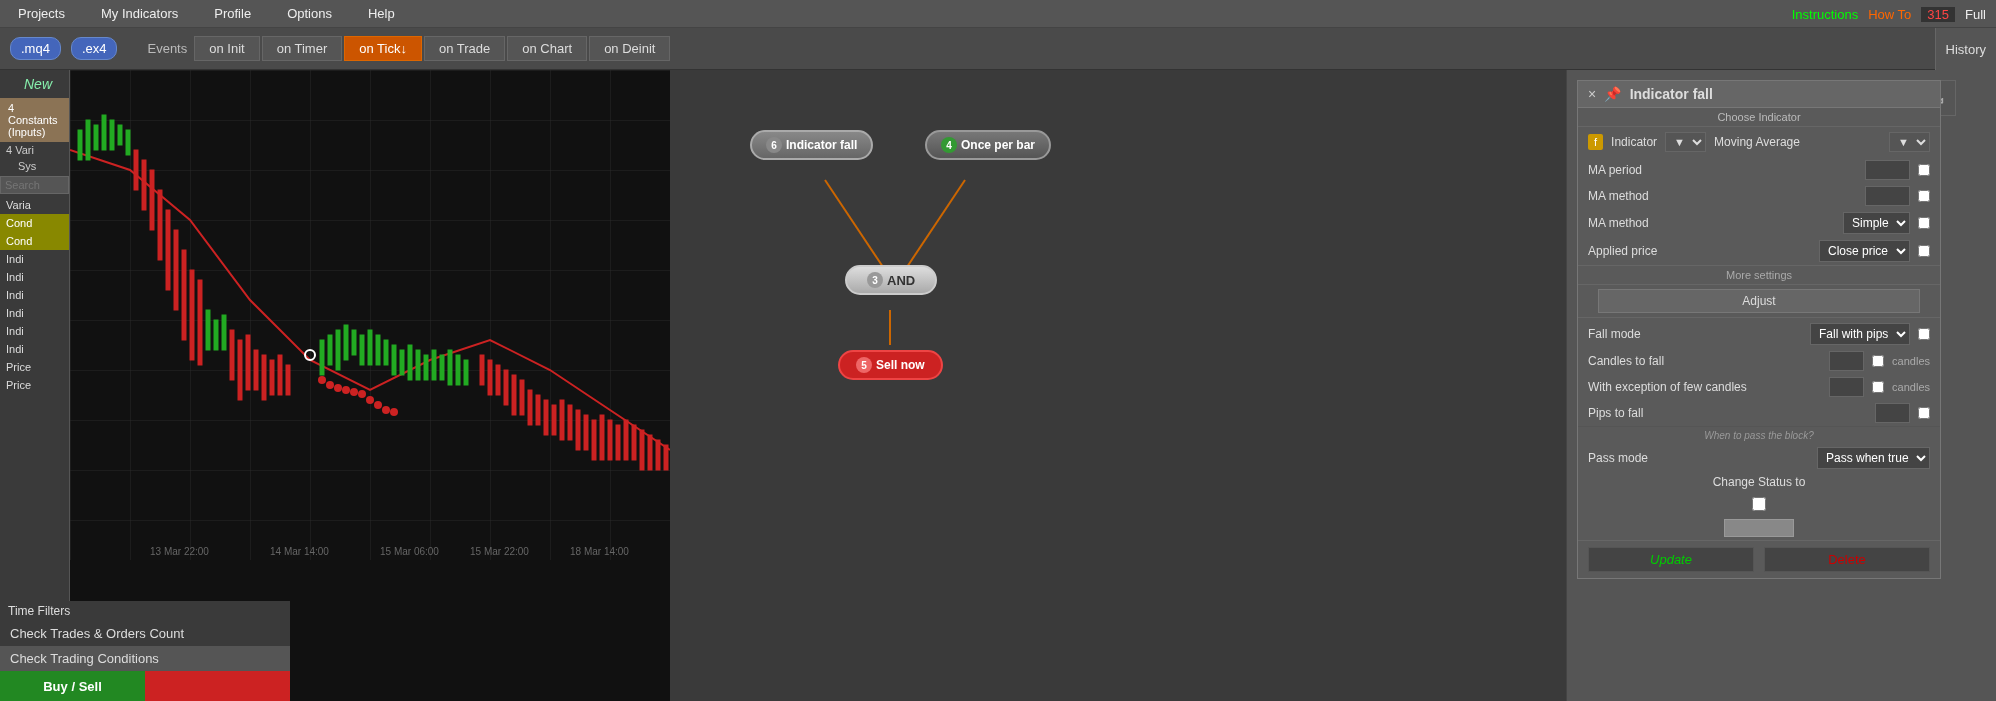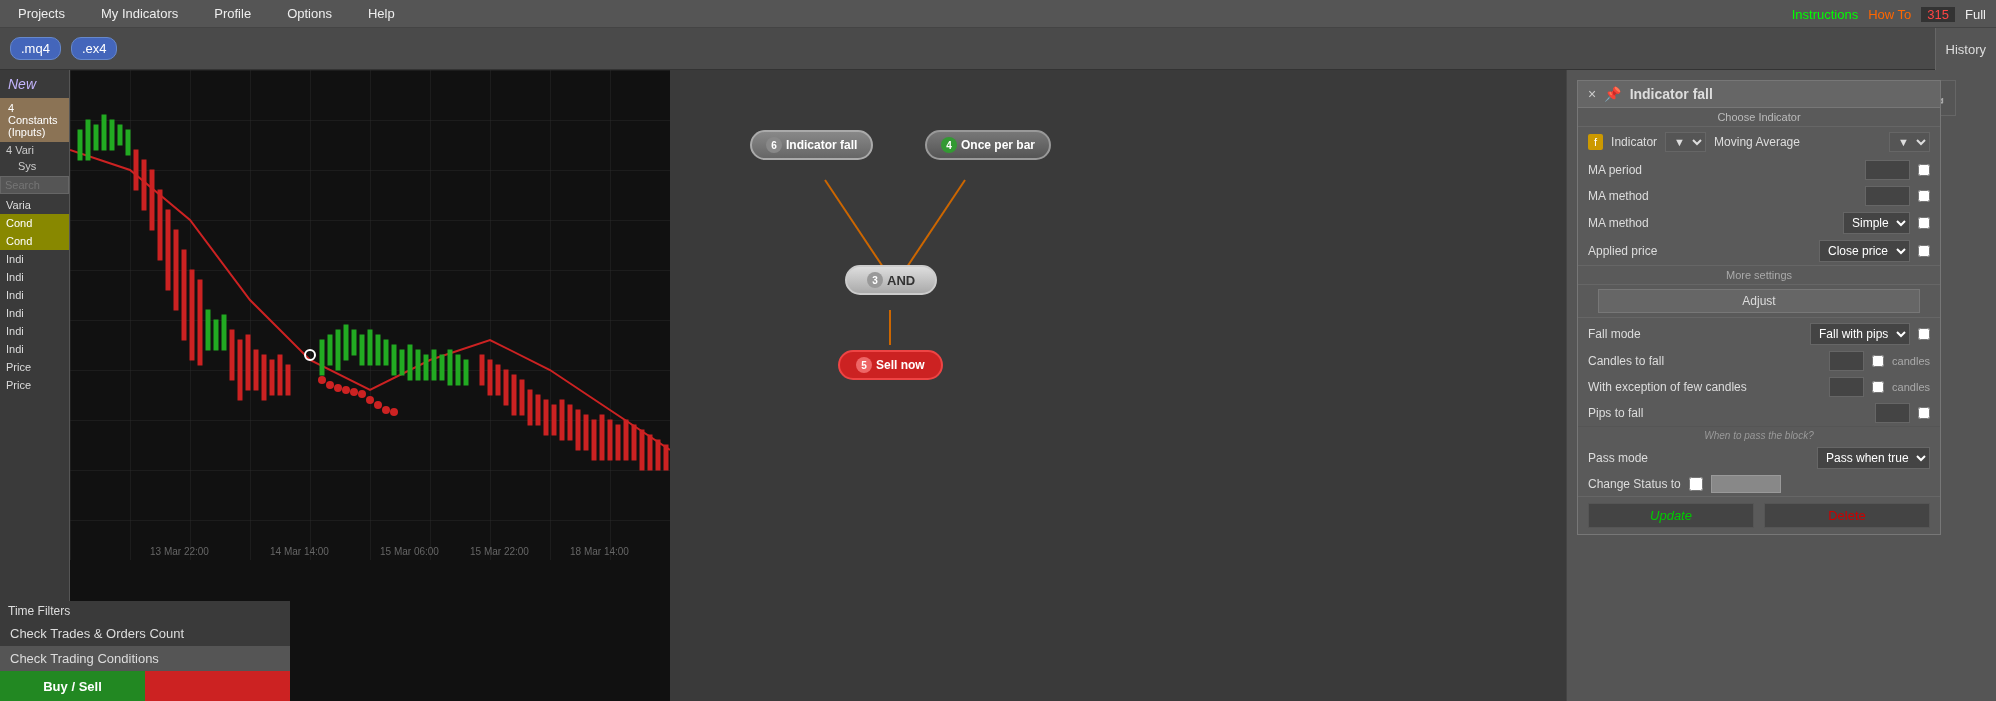--- a/index.html
+++ b/index.html
@@ -312,30 +312,39 @@
     <span class="instructions-link">Instructions</span>
     <span class="howto-link">How To</span>
     <span class="counter-badge">315</span>
     <span class="full-label">Full</span>
   </div>
 </div>
 
 <div id="second-row">
   <button class="mq4-btn">.mq4</button>
   <button class="ex4-btn">.ex4</button>
+  <div id="events-bar">
+    <span class="event-label">Events</span>
+    <button class="event-btn">on Init</button>
+    <button class="event-btn">on Timer</button>
+    <button class="event-btn active">on Tick↓</button>
+    <button class="event-btn">on Trade</button>
+    <button class="event-btn">on Chart</button>
+    <button class="event-btn">on Deinit</button>
+  </div>
 
   <div style="position:absolute;right:0;top:28px;background:#555;padding:4px 10px;border-left:1px solid #666;height:42px;display:flex;align-items:center;">
     <span style="color:#ddd;font-size:13px;">History</span>
   </div>
 </div>
 
 <div id="main-content" style="display:flex;height:631px;position:relative;">
 
   <div id="left-sidebar" style="width:70px;background:#3a3a3a;border-right:1px solid #555;overflow:hidden;flex-shrink:0;">
-    <div id="new-label" style="color:#c4b5fd;font-size:14px;font-style:italic;padding:6px 8px;">New</div>
+    <div id="new-label" style="color:#86efac;font-size:14px;font-style:italic;padding:6px 24px;">New</div>
     <div id="constants-header" style="background:#8B7355;color:#fff;padding:4px 8px;font-size:11px;">4 Constants (Inputs)</div>
     <div class="sidebar-item" style="font-size:11px;color:#ccc;padding:2px 6px;">4 Vari</div>
     <div class="sidebar-item" style="font-size:11px;color:#ccc;padding:2px 18px;">Sys</div>
     <input class="sidebar-search" style="background: rgb(85, 85, 85); border: 1px solid rgb(102, 102, 102); color: rgb(221, 221, 221); padding: 2px 4px; font-size: 11px; width: 100%; margin: 2px 0px;" placeholder="Search">
     <div class="sidebar-item" style="font-size:11px;color:#ddd;">Varia</div>
     <div class="sidebar-item yellow" style="font-size:11px;color:#fff;background:#888800;">Cond</div>
     <div class="sidebar-item yellow" style="font-size:11px;color:#fff;background:#888800;">Cond</div>
     <div class="sidebar-item" style="font-size:11px;color:#ddd;">Indi</div>
     <div class="sidebar-item" style="font-size:11px;color:#ddd;">Indi</div>
     <div class="sidebar-item" style="font-size:11px;color:#ddd;">Indi</div>
@@ -587,21 +596,21 @@
 
       <div class="when-label" style="text-align:center;color:#999;font-size:10px;font-style:italic;padding:3px 0;border-top:1px solid #555;">When to pass the block?</div>
 
       <div style="display:flex;align-items:center;padding:3px 10px;gap:8px;">
         <span style="color:#ddd;font-size:12px;flex:1;">Pass mode</span>
         <select style="background:#444;border:1px solid #666;color:#fff;padding:2px 4px;font-size:12px;">
           <option>Pass when true</option>
         </select>
       </div>
 
-      <div style="display:flex;align-items:center;padding:3px 10px;gap:8px;">
+      <div style="display:flex;align-items:center;padding:3px 10px;gap:8px;flex-direction:column;">
         <span style="color:#ddd;font-size:12px;">Change Status to</span>
         <input type="checkbox" class="status-checkbox" style="width: 14px; height: 14px;">
         <div class="status-color-box" style="background:#888;width:70px;height:18px;border:1px solid #999;cursor:pointer;"></div>
       </div>
 
       <div style="display:flex;padding:6px 10px;gap:10px;border-top:1px solid #666;">
         <button class="update-btn" style="background:#444;border:1px solid #555;color:#00cc00;padding:4px 0;cursor:pointer;font-size:13px;flex:1;">Update</button>
         <button class="delete-btn" style="background:#444;border:1px solid #555;color:#cc0000;padding:4px 0;cursor:pointer;font-size:13px;flex:1;">Delete</button>
       </div>
 

